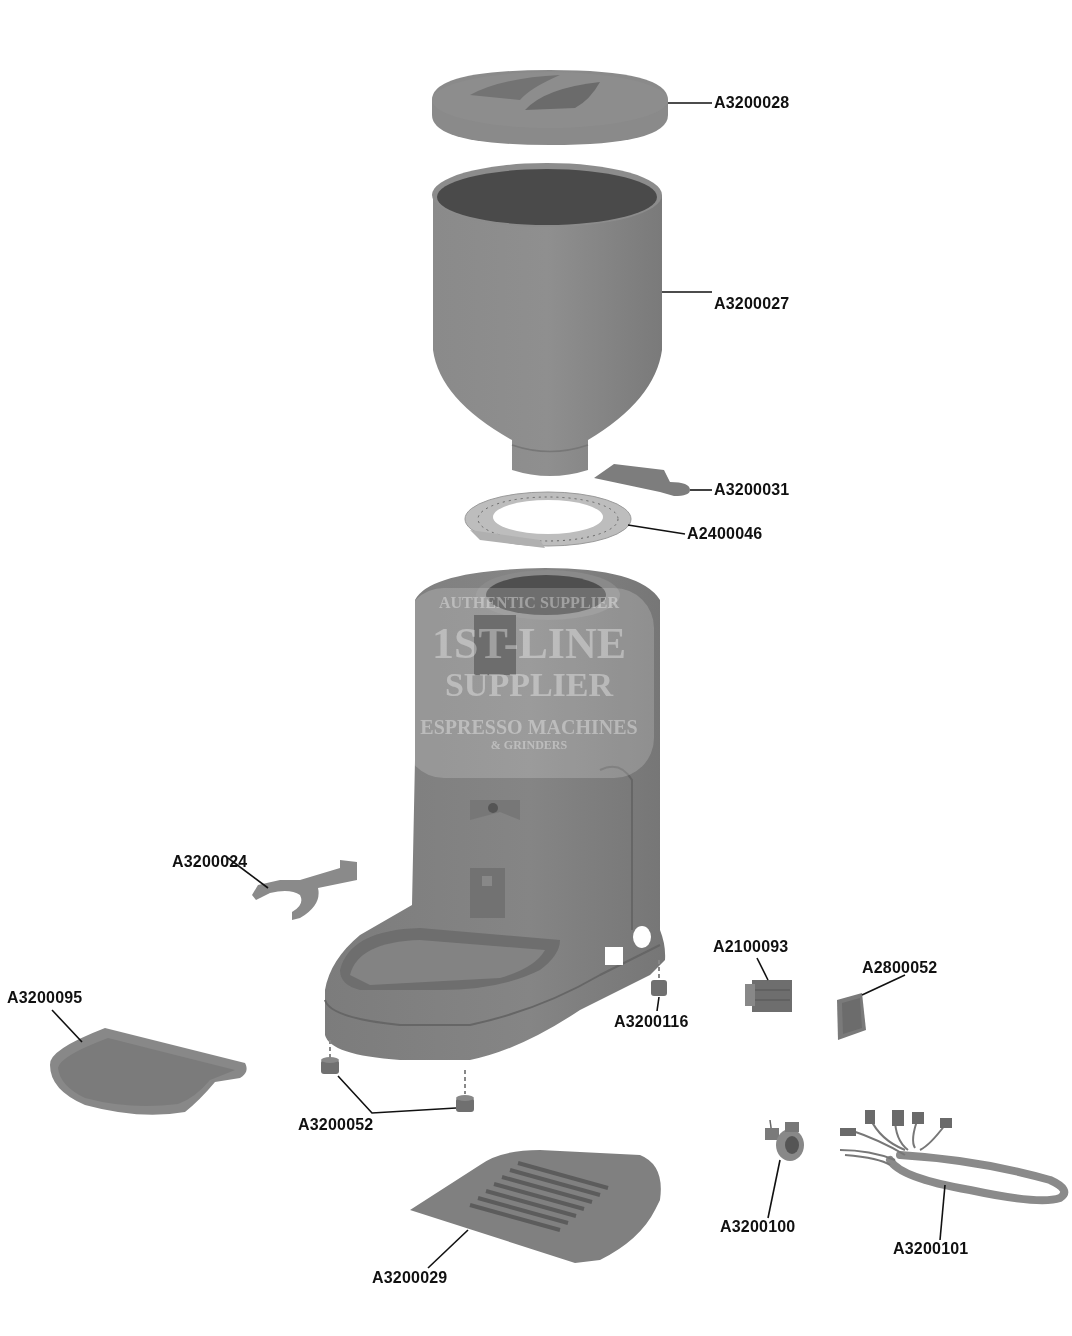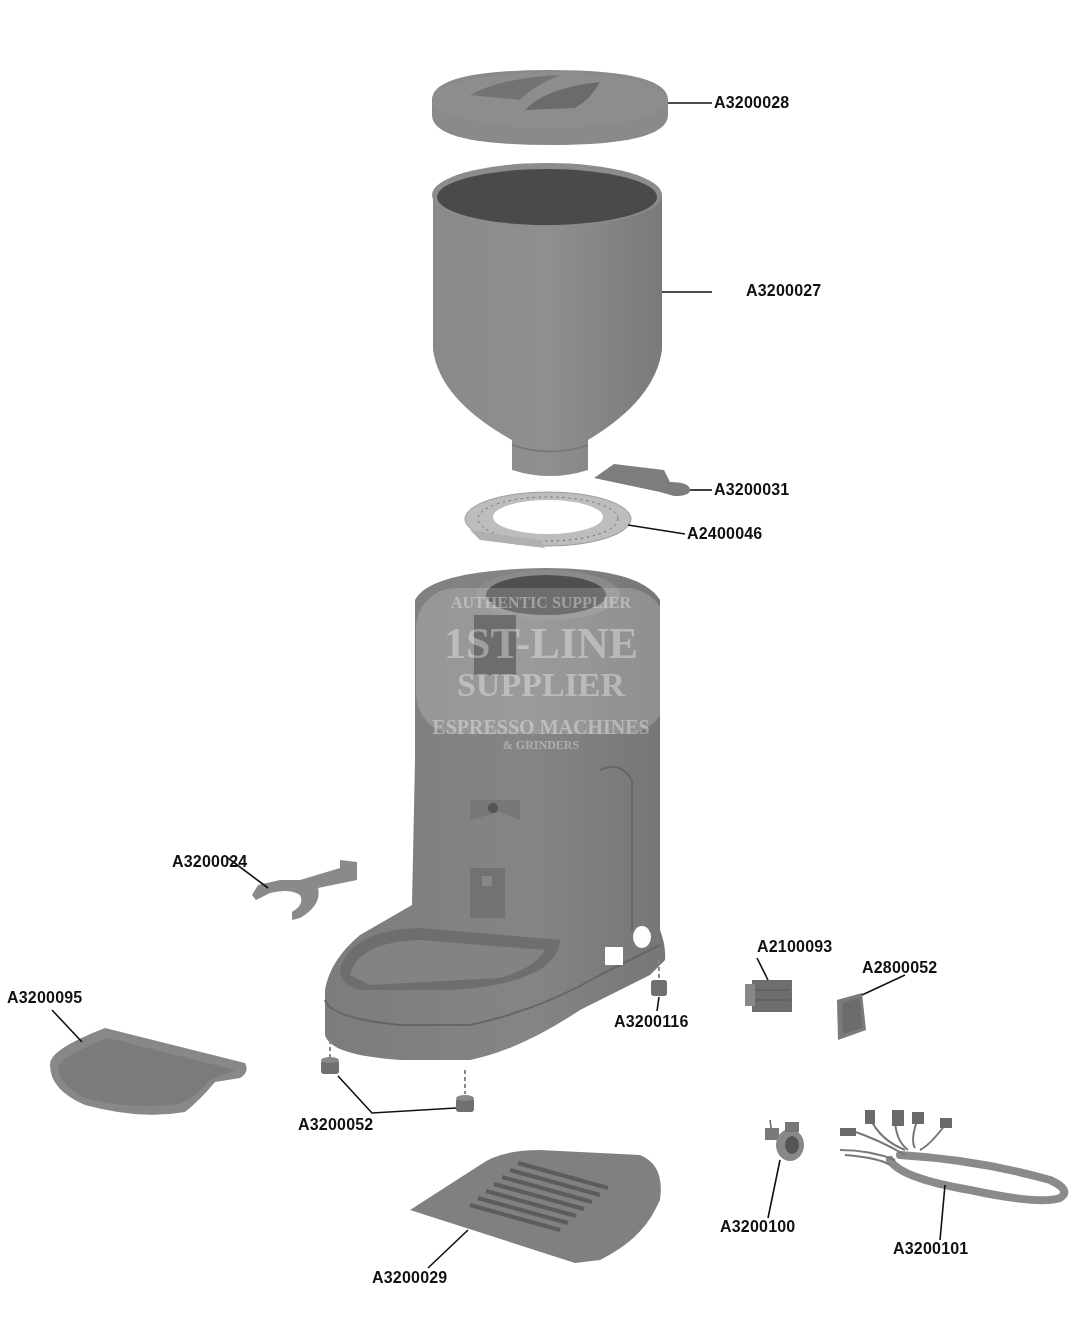--- a/index.html
+++ b/index.html
@@ -1,19 +1,19 @@
 <!DOCTYPE html>
 <html><head>
 <meta charset="utf-8">
 <style>
   html,body{margin:0;padding:0;background:#ffffff;}
   body{width:1072px;height:1336px;position:relative;overflow:hidden;font-family:"Liberation Sans",sans-serif;}
   #stage{position:absolute;left:0;top:0;width:1072px;height:1336px;}
   .label{position:absolute;font-family:"Liberation Sans",sans-serif;font-weight:bold;font-size:16px;color:#111;letter-spacing:0.2px;white-space:nowrap;line-height:18px;}
-  .wm{position:absolute;left:416px;top:588px;width:250px;height:146px;border-radius:40px;background:rgba(255,255,255,0.18);}
+  .wm{position:absolute;left:404px;top:588px;width:250px;height:190px;border-radius:40px;background:rgba(255,255,255,0.18);}
   .wm-line{position:absolute;left:0;width:250px;text-align:center;color:rgba(255,255,255,0.35);font-weight:bold;font-family:"Liberation Serif",serif;}
 </style>
 </head>
 <body>
 
 <div id="stage">
 <svg width="1072" height="1336" viewBox="0 0 1072 1336" xmlns="http://www.w3.org/2000/svg" style="position:absolute;left:0;top:0;">
   <defs>
     <linearGradient id="gHop" x1="0" x2="1" y1="0" y2="0">
       <stop offset="0" stop-color="#8a8a8a"></stop>
@@ -156,25 +156,25 @@
 
 <div class="wm">
   <div class="wm-line" style="top:6px;font-size:16px;">AUTHENTIC SUPPLIER</div>
   <div class="wm-line" style="top:30px;font-size:44px;">1ST-LINE</div>
   <div class="wm-line" style="top:78px;font-size:34px;">SUPPLIER</div>
   <div class="wm-line" style="top:128px;font-size:20px;">ESPRESSO MACHINES</div>
   <div class="wm-line" style="top:150px;font-size:12px;">&amp; GRINDERS</div>
 </div>
 
 <div class="label" style="left:714px;top:94px;">A3200028</div>
-<div class="label" style="left:714px;top:282px;margin-left:32px;">A3200027</div>
+<div class="label" style="left:714px;top:295px;">A3200027</div>
 <div class="label" style="left:714px;top:481px;">A3200031</div>
 <div class="label" style="left:687px;top:525px;">A2400046</div>
 <div class="label" style="left:172px;top:838px;margin-top:15px;">A3200024</div>
 <div class="label" style="left:7px;top:989px;">A3200095</div>
 <div class="label" style="left:614px;top:1013px;">A3200116</div>
-<div class="label" style="left:713px;top:938px;margin-left:44px;">A2100093</div>
+<div class="label" style="left:713px;top:938px;">A2100093</div>
 <div class="label" style="left:862px;top:959px;">A2800052</div>
 <div class="label" style="left:298px;top:1116px;">A3200052</div>
 <div class="label" style="left:720px;top:1218px;">A3200100</div>
 <div class="label" style="left:893px;top:1240px;">A3200101</div>
 <div class="label" style="left:372px;top:1269px;">A3200029</div>
 </div>
 
 </body></html>

